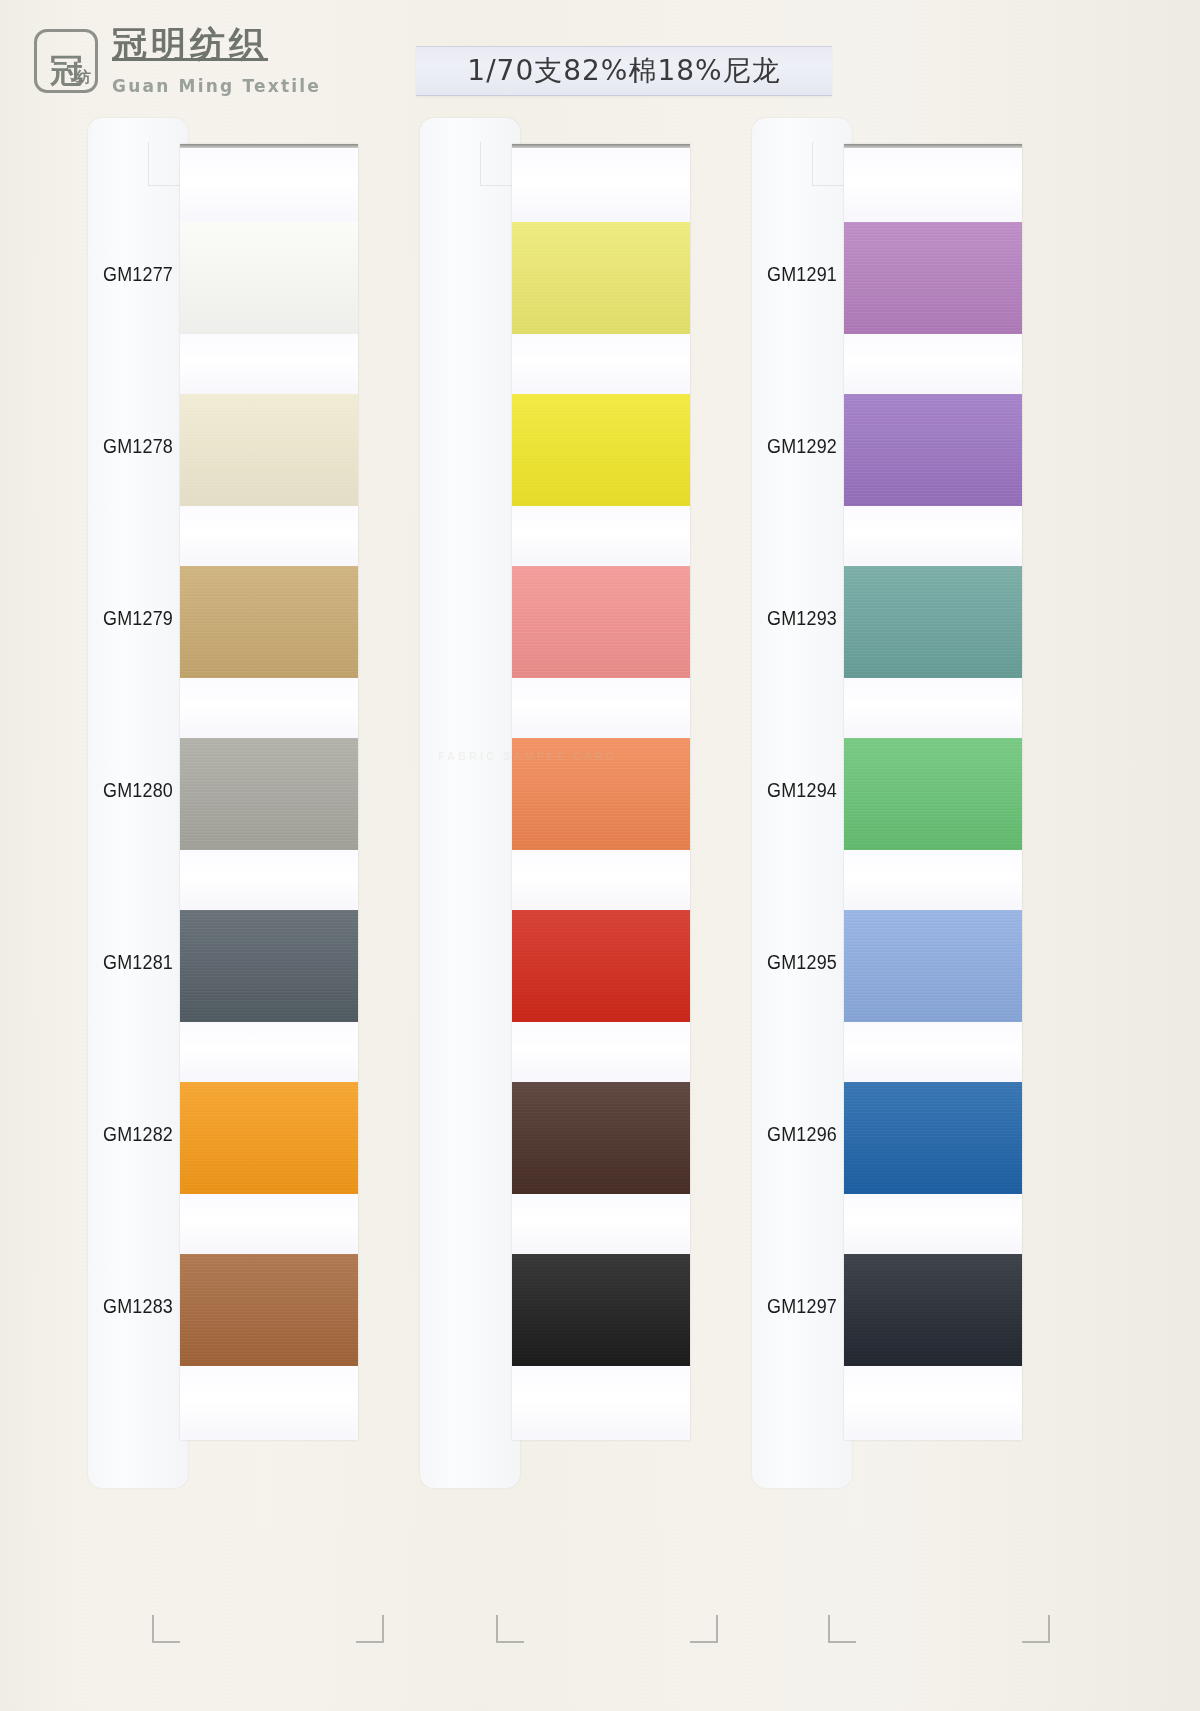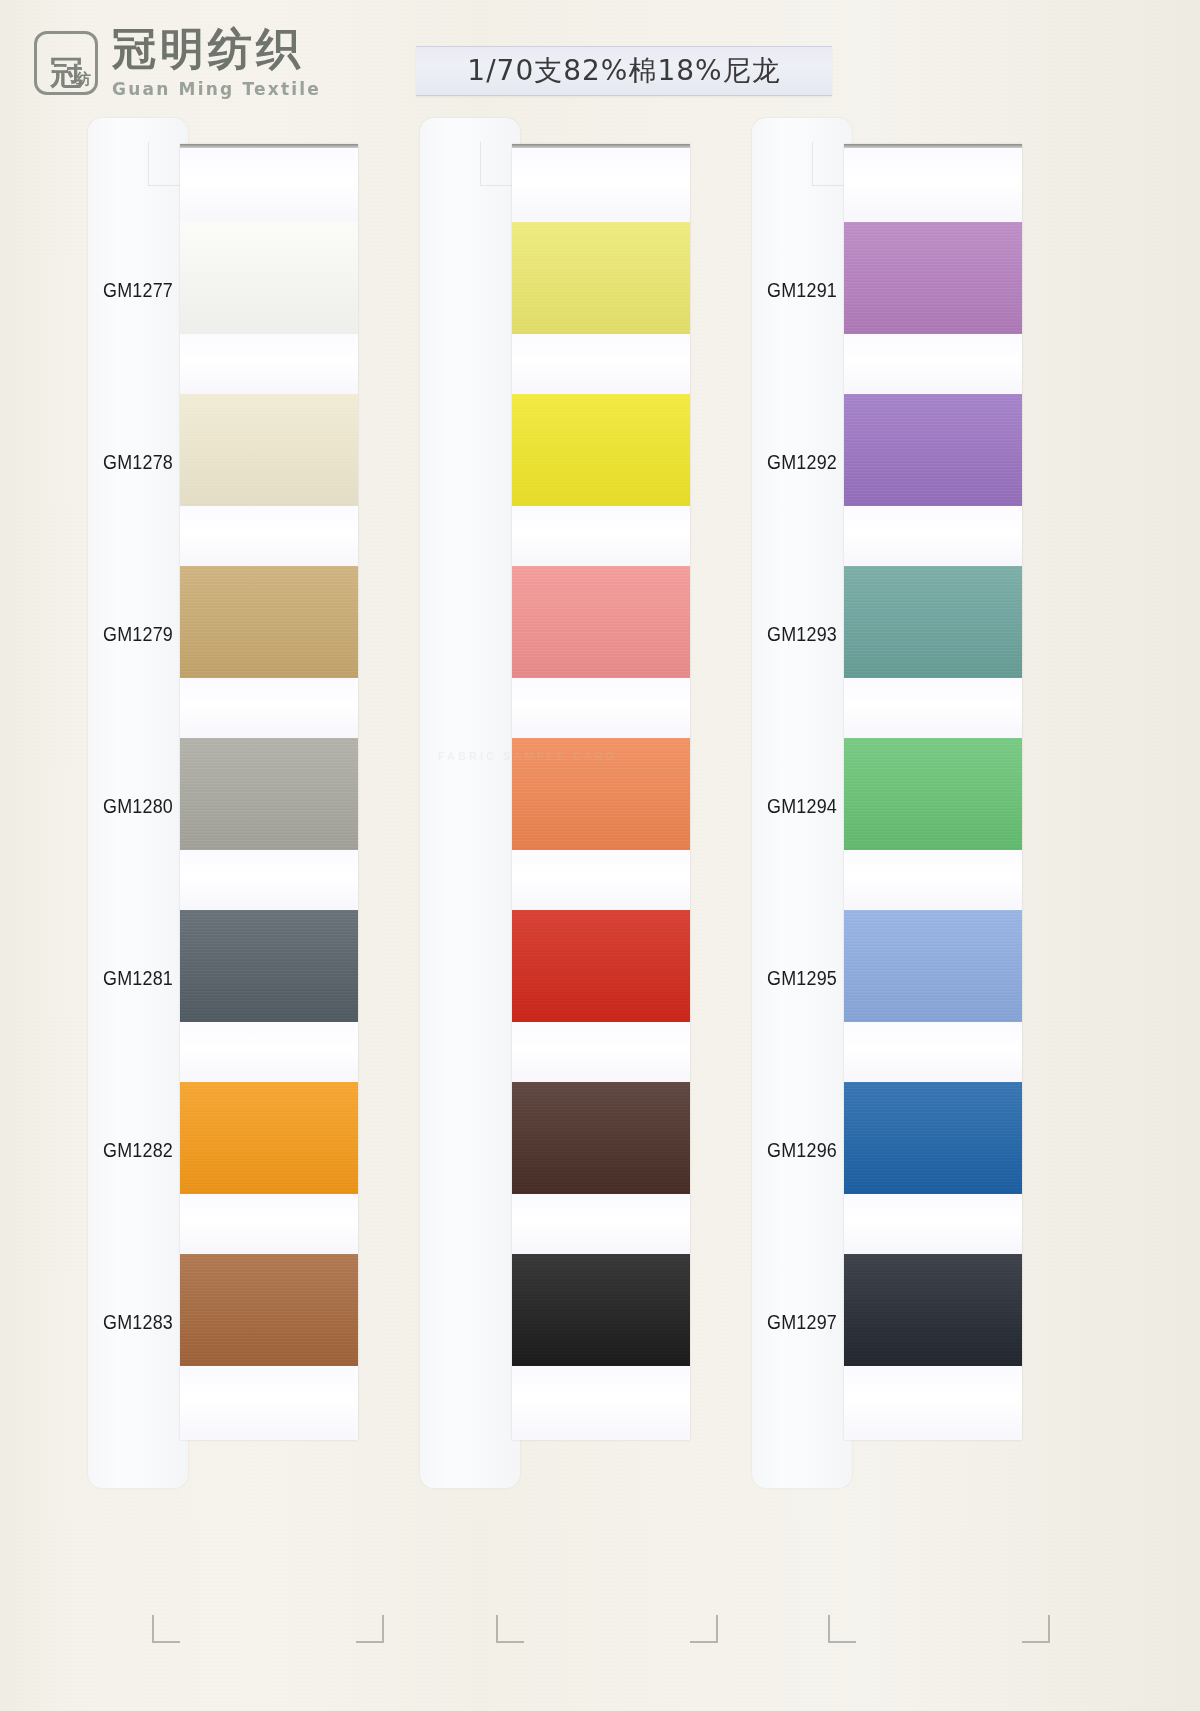--- a/index.html
+++ b/index.html
@@ -72,34 +72,35 @@
     bottom: 5px;
     font-family: "DejaVu Sans", sans-serif;
     font-size: 15px;
     font-weight: 700;
     color: #7e837c;
     line-height: 1;
   }
   .logo-text { display: flex; flex-direction: column; justify-content: center; }
   .logo-cn {
     font-family: "DejaVu Sans", sans-serif;
-    font-size: 44px;
+    font-size: 35px;
     font-weight: 700;
     color: #6f746d;
     letter-spacing: 4px;
     line-height: 1.05;
+    text-decoration: underline;
   }
   .logo-en {
     font-family: "DejaVu Sans", sans-serif;
     font-size: 17px;
     font-weight: 700;
     color: #9aa09a;
     letter-spacing: 2.2px;
     line-height: 1.2;
-    margin-top: 7px;
+    margin-top: 13px;
   }
 
   .spec-label {
     position: absolute;
     left: 416px;
     top: 46px;
     width: 416px;
     height: 48px;
     background: linear-gradient(180deg,#e9eaf3 0%, #eef0f7 40%, #e6e8f1 100%);
     border-top: 1px solid #cfd2de;
@@ -198,21 +199,21 @@
     content: "";
     position: absolute;
     inset: 0;
     background: linear-gradient(180deg, rgba(255,255,255,.12), rgba(0,0,0,.05));
   }
 
   
   .labels {
     position: absolute;
     left: 0;
-    top: 38px;
+    top: 22px;
     width: 100px;
     height: 1340px;
     pointer-events: none;
   }
   .code {
     position: absolute;
     left: 0;
     width: 100px;
     text-align: center;
     font-family: "Liberation Sans", sans-serif;

